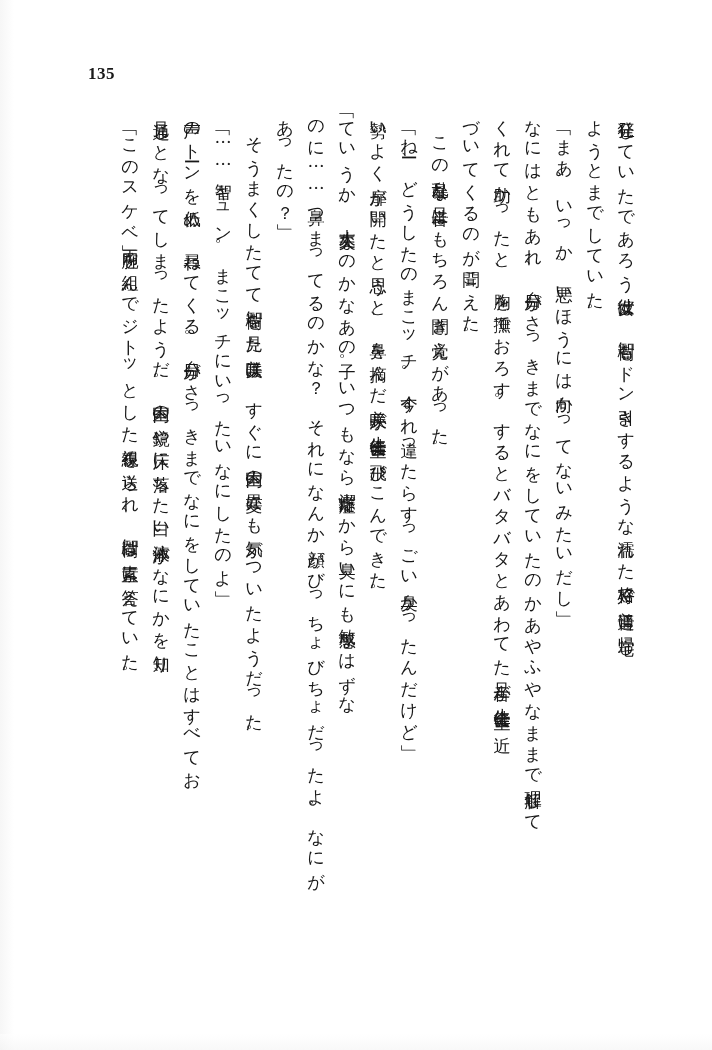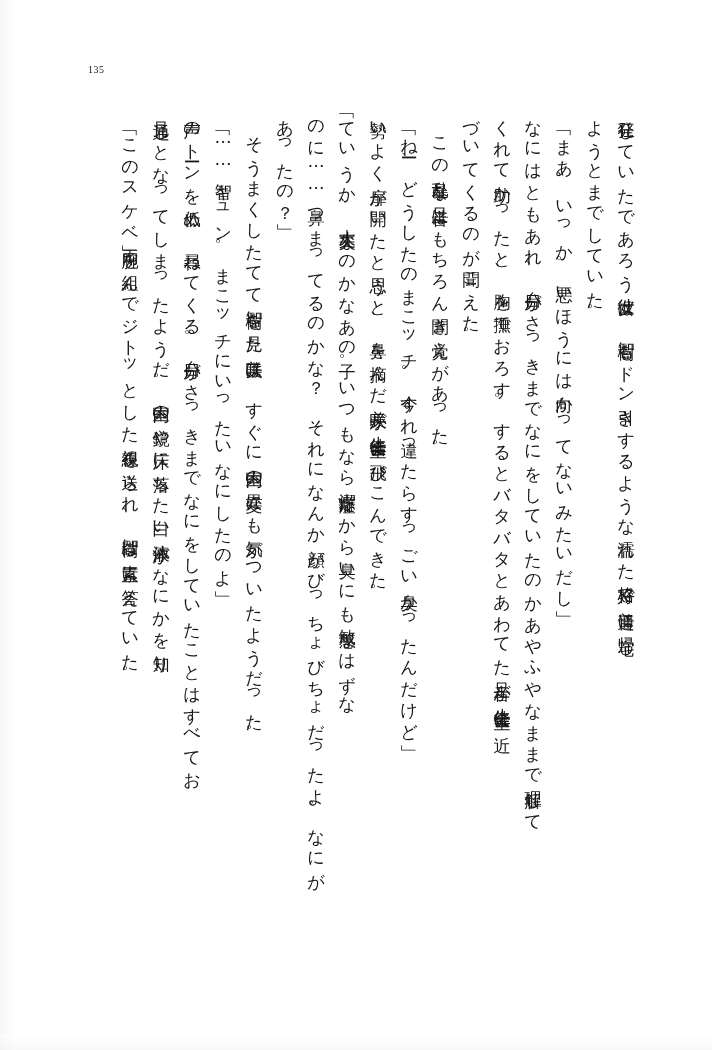--- a/index.html
+++ b/index.html
@@ -13,24 +13,25 @@
     height: 1050px;
     background: #ffffff;
     overflow: hidden;
     font-family: "DejaVu Serif", "Liberation Serif", serif;
   }
   
   .page-number {
     position: absolute;
     left: 88px;
     top: 64px;
-    font-size: 10px;
+    font-size: 17px;
     color: #1a1a1a;
     font-family: "Liberation Serif", serif;
     letter-spacing: 0.5px;
+    font-weight: bold;
   }
   
   .text-block {
     position: absolute;
     top: 108px;
     right: 78px;
     left: 52px;
     height: 838px;
     display: flex;
     flex-direction: row-reverse;

